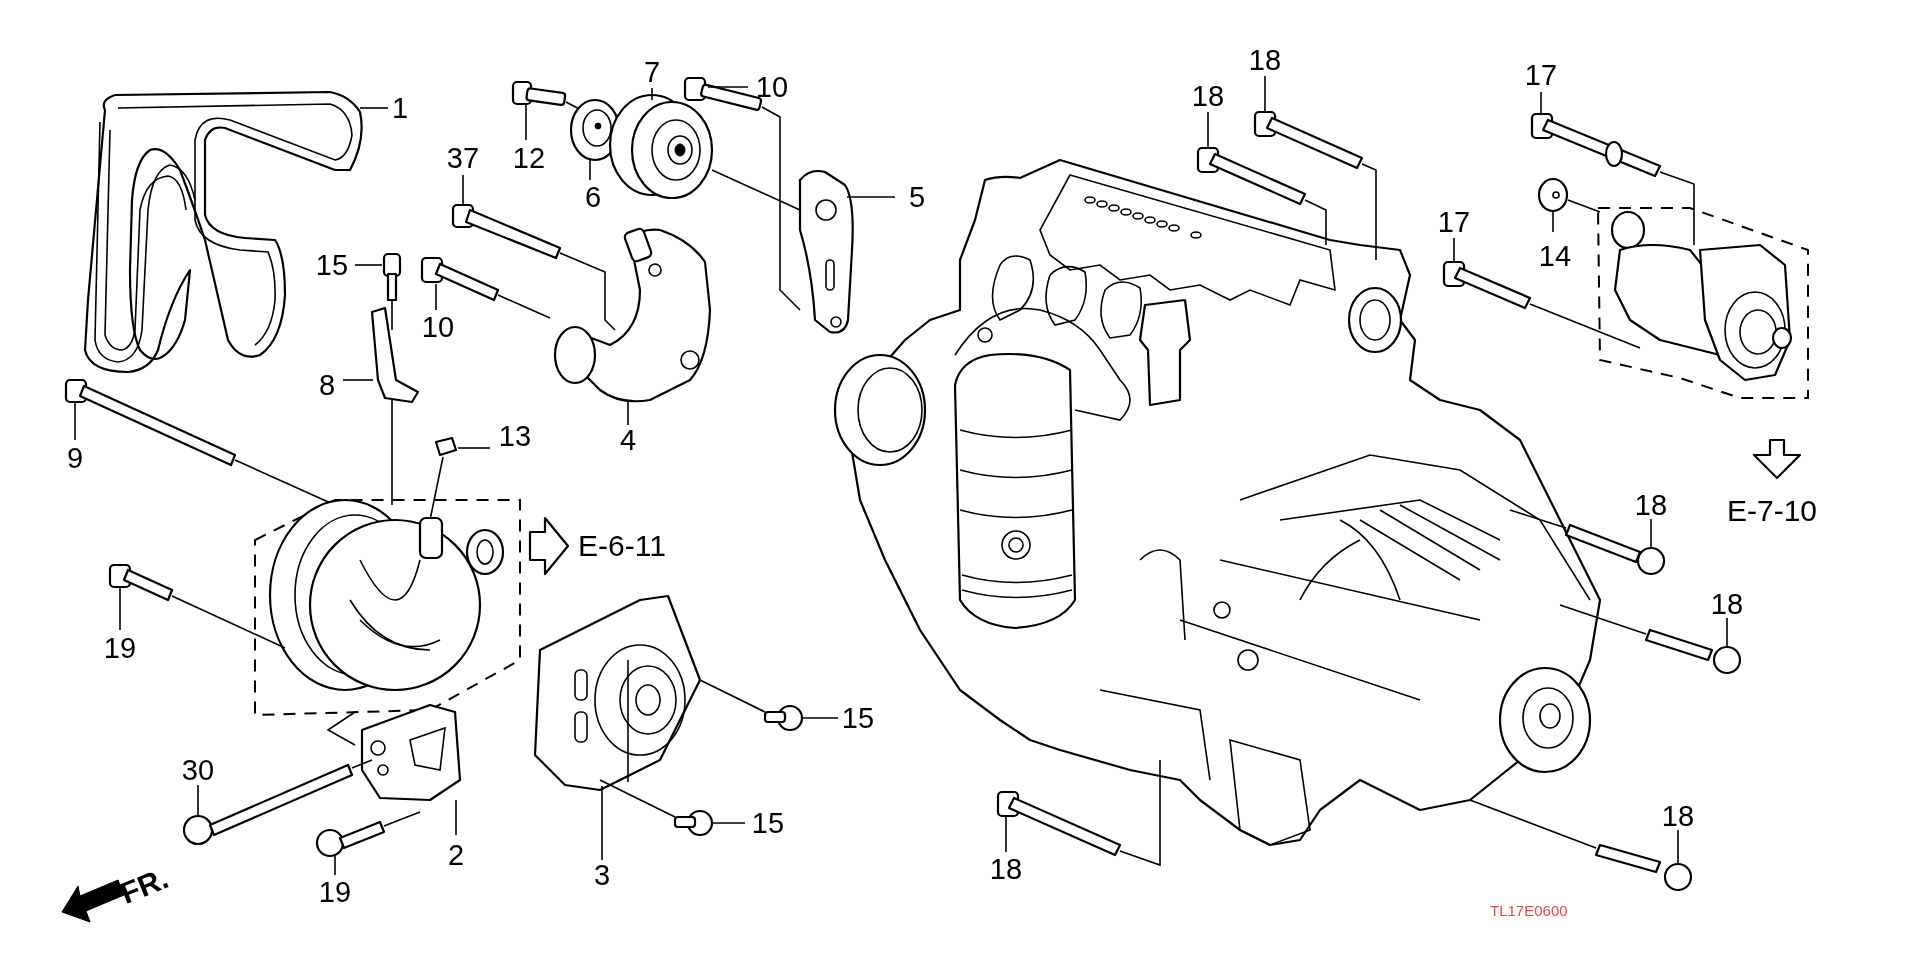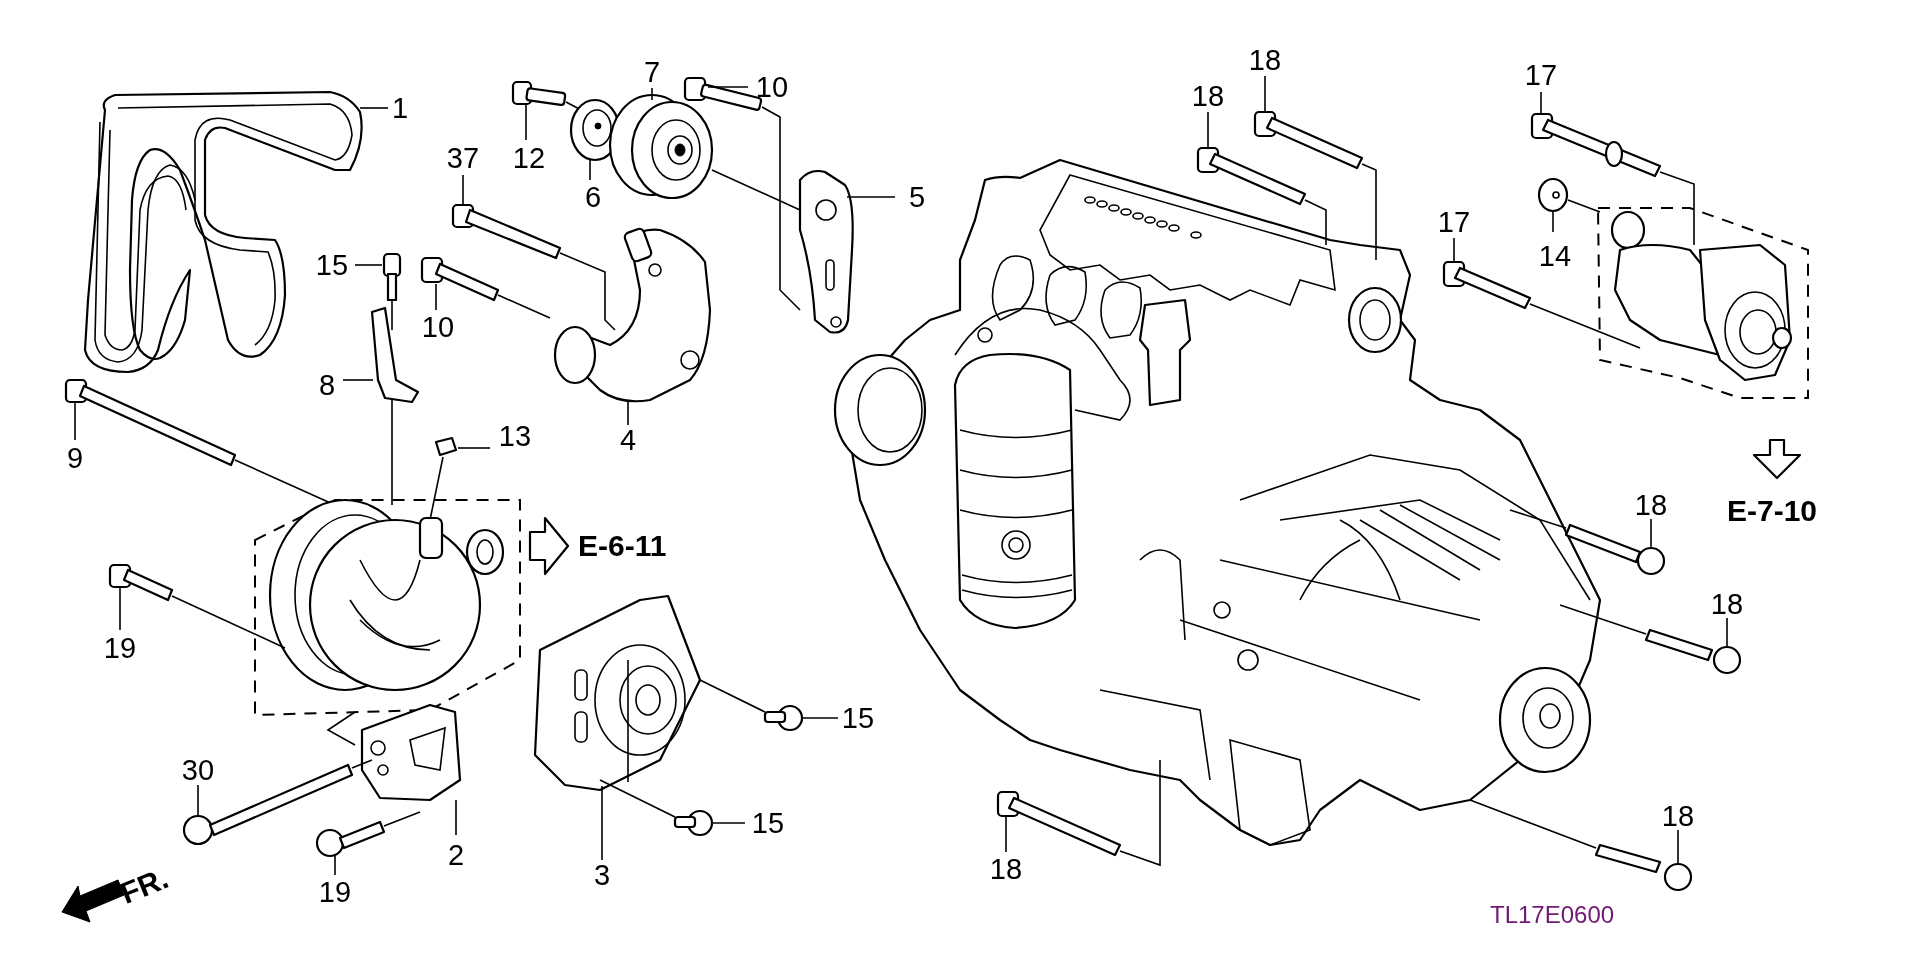--- a/index.html
+++ b/index.html
@@ -1,20 +1,20 @@
 <!DOCTYPE html>
 <html><head>
 <meta charset="utf-8">
 <style>
   html,body{margin:0;padding:0;background:#ffffff;}
   body{width:1920px;height:959px;position:relative;overflow:hidden;font-family:"Liberation Sans",sans-serif;color:#000;}
   #diagram{position:absolute;left:0;top:0;width:1920px;height:959px;}
   .callout{position:absolute;font-family:"Liberation Sans",sans-serif;font-size:29px;line-height:1;color:#000;transform:translate(-50%,-50%);white-space:nowrap;cursor:pointer;}
-  .ref{position:absolute;font-family:"Liberation Sans",sans-serif;font-weight:bold;font-size:30px;line-height:1;color:#000;white-space:nowrap;cursor:pointer;}
-  .code{position:absolute;font-family:"Liberation Sans",sans-serif;font-size:24px;line-height:1;color:#701a75;white-space:nowrap;}
+  .ref{position:absolute;font-family:"Liberation Sans",sans-serif;font-weight:normal;font-size:30px;line-height:1;color:#000;white-space:nowrap;cursor:pointer;}
+  .code{position:absolute;font-family:"Liberation Sans",sans-serif;font-size:15px;line-height:1;color:#ef4444;white-space:nowrap;}
   .fr{position:absolute;font-family:"Liberation Sans",sans-serif;font-weight:bold;font-size:30px;color:#000;transform:rotate(-22deg);transform-origin:left center;white-space:nowrap;}
   svg .l{fill:none;stroke:#000;stroke-width:2.2;stroke-linejoin:round;stroke-linecap:round;}
   svg .t{fill:none;stroke:#000;stroke-width:1.6;}
   svg .d{fill:none;stroke:#000;stroke-width:2;stroke-dasharray:12 9;}
   svg .f{fill:#fff;stroke:#000;stroke-width:2.2;stroke-linejoin:round;}
   svg .k{fill:#000;stroke:#000;}
 </style>
 </head>
 <body>
 

